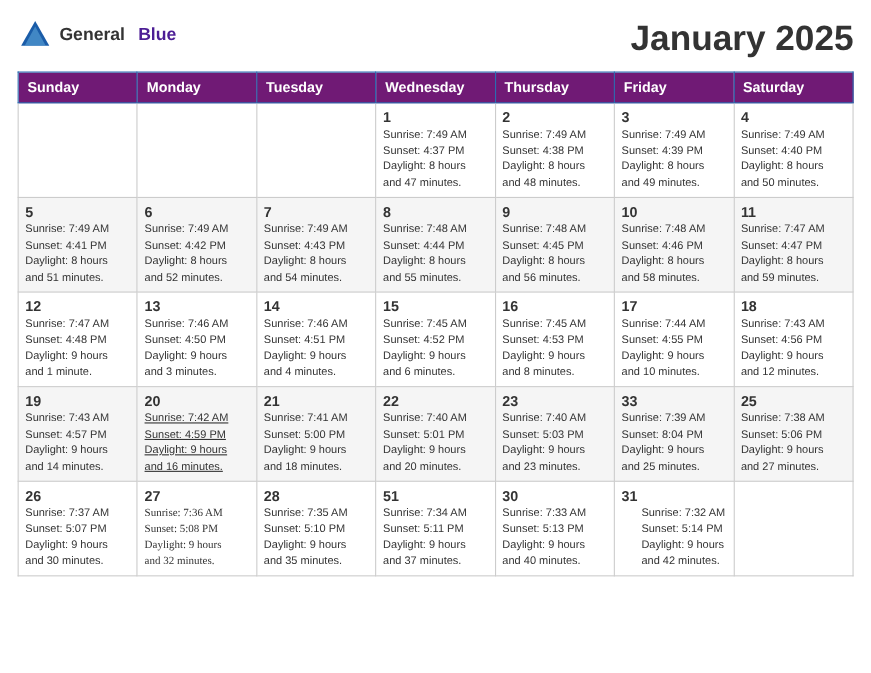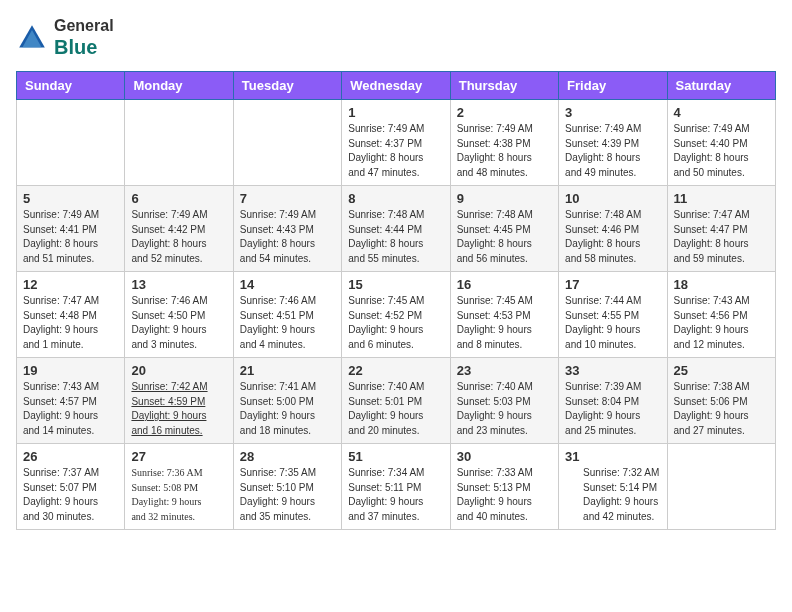--- a/index.html
+++ b/index.html
@@ -16,32 +16,33 @@
       align-items: flex-start;
       margin-bottom: 12px;
     }
     .logo {
       display: flex;
       align-items: center;
       gap: 6px;
     }
     .logo-text {
       display: flex;
-      flex-direction: column;
+      flex-direction: row;
       line-height: 1.2;
     }
     .logo-general {
       font-size: 16px;
       font-weight: bold;
       color: #333;
     }
     .logo-blue {
-      font-size: 20px;
-      font-weight: bold;
-      color: #0f766e;
+      font-size: 16px;
+      font-weight: bold;
+      color: #4c1d95;
+      margin-left: 12px;
     }
     .logo-icon {
       width: 32px;
       height: 32px;
     }
     .title-area {
       text-align: right;
     }
     .month-title {
       font-size: 32px;
@@ -52,21 +53,21 @@
       font-size: 14px;
       color: #333;
       font-weight: bold;
     }
     .calendar-table {
       width: 100%;
       border-collapse: collapse;
       table-layout: fixed;
     }
     .calendar-table th {
-      background-color: #8b5cf6;
+      background-color: #701a75;
       color: white;
       text-align: left;
       padding: 6px 8px;
       font-size: 13px;
       font-weight: bold;
       border: 1px solid #2b6cb0;
     }
     .calendar-table td {
       border: 1px solid #ccc;
       vertical-align: top;
@@ -102,20 +103,21 @@
     <svg class="logo-icon" viewBox="0 0 40 40" xmlns="http://www.w3.org/2000/svg">
       <polygon points="20,4 36,32 4,32" fill="#1a5ca8"></polygon>
       <polygon points="20,10 32,32 8,32" fill="#5ba3d9" opacity="0.6"></polygon>
     </svg>
     <div class="logo-text">
       <span class="logo-general">General</span>
       <span class="logo-blue">Blue</span>
     </div>
   </div>
   <div class="title-area">
+    <div class="month-title">January 2025</div>
   </div>
 </div>
 
 <table class="calendar-table">
   <thead>
     <tr id="weekday-header">
     <th>Sunday</th>
         <th>Monday</th>
         <th>Tuesday</th>
         <th>Wednesday</th>

